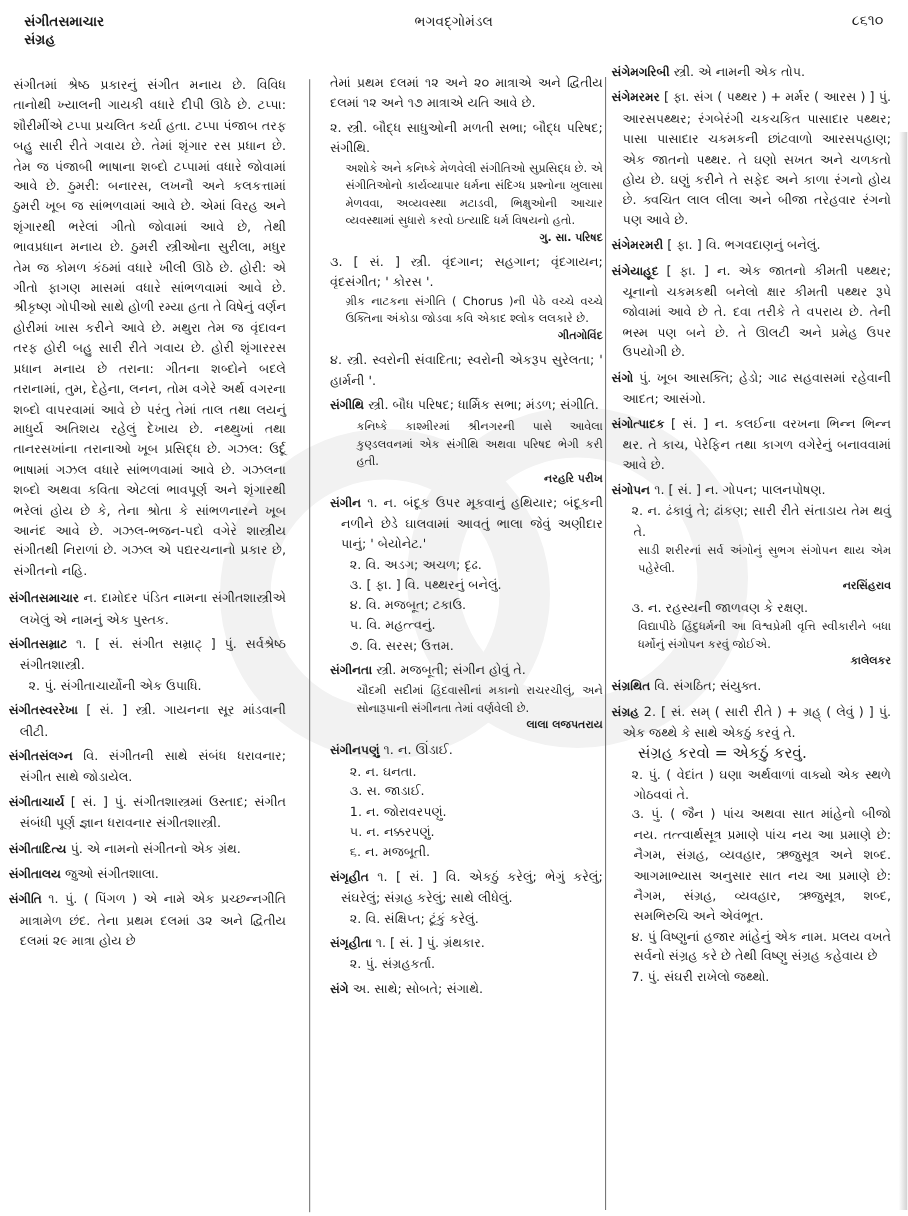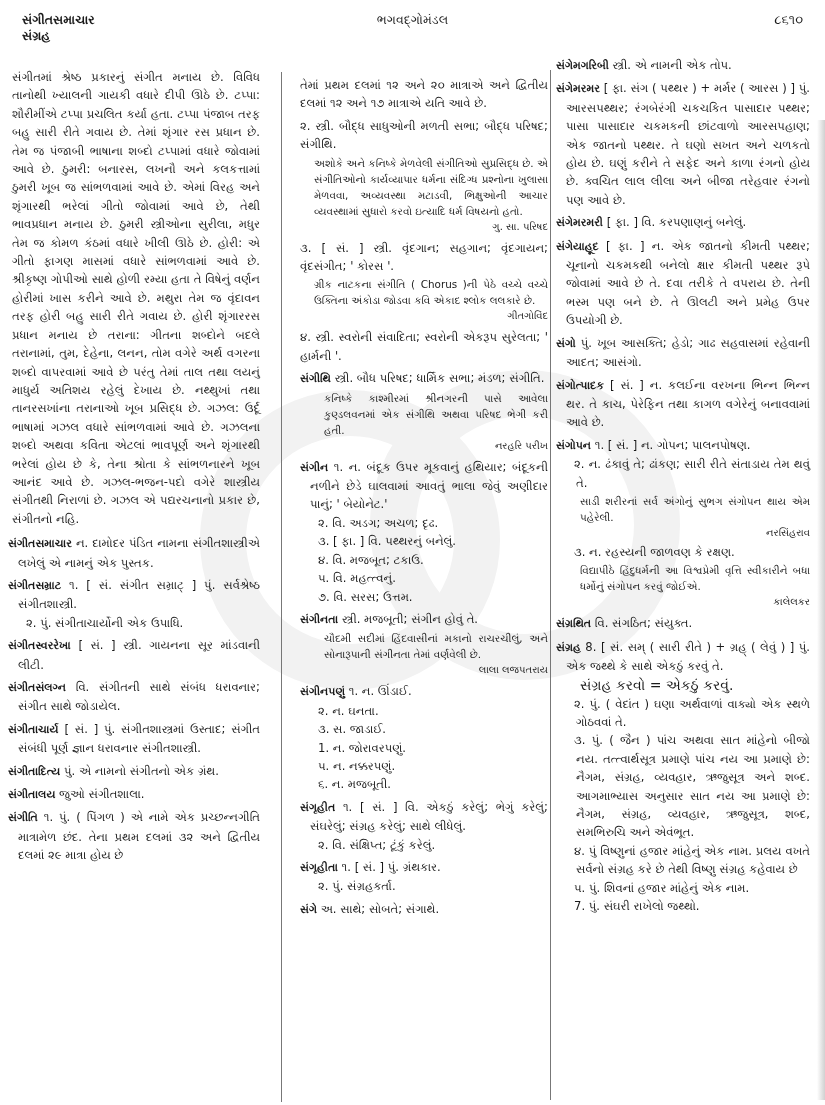--- a/index.html
+++ b/index.html
@@ -28,33 +28,33 @@
       z-index: 2;
     }
     .rh-left { position: absolute; left: 22px; top: 0; font-weight: bold; font-size: 12.5px; line-height: 16px; }
     .rh-left .line2 { display: block; }
     .rh-center { position: absolute; left: 0; width: 825px; top: 0; text-align: center; font-size: 12.5px; line-height: 16px; }
     .rh-right { position: absolute; right: 22px; top: 0; font-size: 13px; line-height: 16px; }
 
     .columns { position: absolute; top: 52px; left: 0; width: 825px; height: 1050px; z-index: 1; }
     .col { position: absolute; top: 0; }
     .col-1 { left: 8px; width: 252px; top: 0; }
-    .col-2 { left: 300px; width: 248px; top: 16px; }
+    .col-2 { left: 300px; width: 248px; top: 6px; }
     .col-3 { left: 556px; width: 254px; top: 0; }
     .divider { position: absolute; width: 1px; background: #777; }
     .div-1 { left: 281px; top: 72px; height: 1030px; }
     .div-2 { left: 550px; top: 70px; height: 1030px; }
     .edge-shadow { position: absolute; right: 0; top: 120px; width: 8px; height: 980px; background: linear-gradient(to right, #fff, #d0d0d0); }
 
     p.para { text-align: justify; margin: 0; }
     .entry { margin-bottom: 4px; text-align: justify; }
     .entry .hw { font-weight: bold; font-size: 11px; }
     .sense { display: block; padding-left: 10px; text-indent: -2px; }
     .quote { display: block; padding-left: 14px; font-size: 10.4px; line-height: 16px; margin: 1px 0 2px 0; }
-    .quote .src { display: block; text-align: right; font-weight: normal; font-size: 10px; }
+    .quote .src { display: block; text-align: right; font-weight: bold; font-size: 10px; }
     .hang { padding-left: 10px; text-indent: -10px; }
   </style>
 </head>
 <body>
 
 <div class="watermark">
   <div class="ring" style="left:0; top:60px; width:300px; height:300px;"></div>
   <div class="ring" style="left:170px; top:40px; width:310px; height:310px;"></div>
 </div>
 
@@ -203,21 +203,21 @@
       <span>સ્ત્રી. એ નામની એક તોપ.</span>
     </div>
 
     <div class="entry hang">
       <span class="hw">સંગેમરમર</span>
       <span>[ ફા. સંગ ( પથ્થર ) + મર્મર ( આરસ ) ] પું. આરસપથ્થર; રંગબેરંગી ચકચકિત પાસાદાર પથ્થર; પાસા પાસાદાર ચકમકની છાંટવાળો આરસપહાણ; એક જાતનો પથ્થર. તે ઘણો સખત અને ચળકતો હોય છે. ઘણું કરીને તે સફેદ અને કાળા રંગનો હોય છે. ક્વચિત લાલ લીલા અને બીજા તરેહવાર રંગનો પણ આવે છે.</span>
     </div>
 
     <div class="entry hang">
       <span class="hw">સંગેમરમરી</span>
-      <span>[ ફા. ] વિ. કરપણાણનું બનેલું.</span>
+      <span>[ ફા. ] વિ. ભગવદાણનું બનેલું.</span>
     </div>
 
     <div class="entry hang">
       <span class="hw">સંગેયાહૂદ</span>
       <span>[ ફા. ] ન. એક જાતનો કીમતી પથ્થર; ચૂનાનો ચકમકથી બનેલો ક્ષાર કીમતી પથ્થર રૂપે જોવામાં આવે છે તે. દવા તરીકે તે વપરાય છે. તેની ભસ્મ પણ બને છે. તે ઊલટી અને પ્રમેહ ઉપર ઉપયોગી છે.</span>
     </div>
 
     <div class="entry hang">
       <span class="hw">સંગો</span>
       <span>પું. ખૂબ આસક્તિ; હેડો; ગાઢ સહવાસમાં રહેવાની આદત; આસંગો.</span>
@@ -243,22 +243,21 @@
       </span>
     </div>
 
     <div class="entry hang">
       <span class="hw">સંગ્રથિત</span>
       <span>વિ. સંગઠિત; સંયુક્ત.</span>
     </div>
 
     <div class="entry hang">
       <span class="hw">સંગ્રહ</span>
-      <span>8. [ સં. સમ્ ( સારી રીતે ) + ગ્રહ્ ( લેવું ) ] પું. એક જથ્થે કે સાથે એકઠું કરવું તે.</span>
+      <span>2. [ સં. સમ્ ( સારી રીતે ) + ગ્રહ્ ( લેવું ) ] પું. એક જથ્થે કે સાથે એકઠું કરવું તે.</span>
       <span class="quote" style="text-indent:0; font-size:14px;">સંગ્રહ કરવો = એકઠું કરવું.</span>
       <span class="sense">૨. પું. ( વેદાંત ) ઘણા અર્થવાળાં વાક્યો એક સ્થળે ગોઠવવાં તે.</span>
       <span class="sense">૩. પું. ( જૈન ) પાંચ અથવા સાત માંહેનો બીજો નય. તત્ત્વાર્થસૂત્ર પ્રમાણે પાંચ નય આ પ્રમાણે છે: નૈગમ, સંગ્રહ, વ્યવહાર, ઋજુસૂત્ર અને શબ્દ. આગમાભ્યાસ અનુસાર સાત નય આ પ્રમાણે છે: નૈગમ, સંગ્રહ, વ્યવહાર, ઋજુસૂત્ર, શબ્દ, સમભિરુચિ અને એવંભૂત.</span>
       <span class="sense">૪. પું વિષ્ણુનાં હજાર માંહેનું એક નામ. પ્રલય વખતે સર્વનો સંગ્રહ કરે છે તેથી વિષ્ણુ સંગ્રહ કહેવાય છે</span>
-      <span class="sense">૫. પું. શિવનાં હજાર માંહેનું એક નામ.</span>
       <span class="sense">7. પું. સંઘરી રાખેલો જથ્થો.</span>
     </div>
   </section>
 </main>
 
 </body></html>

